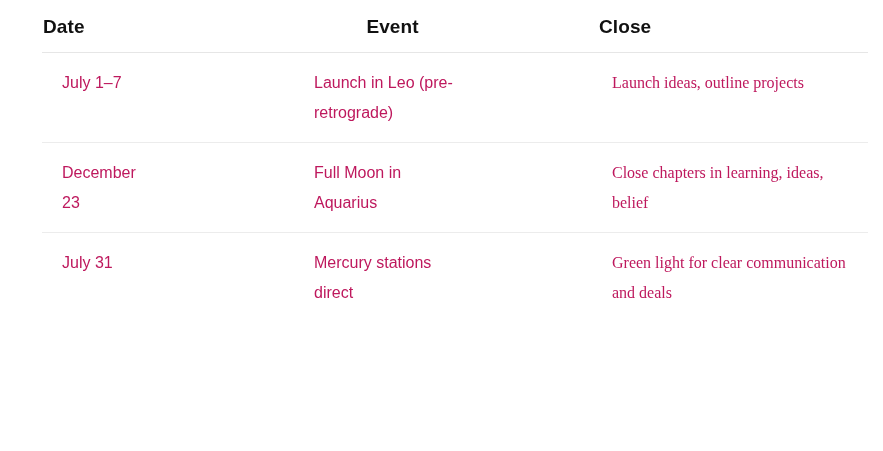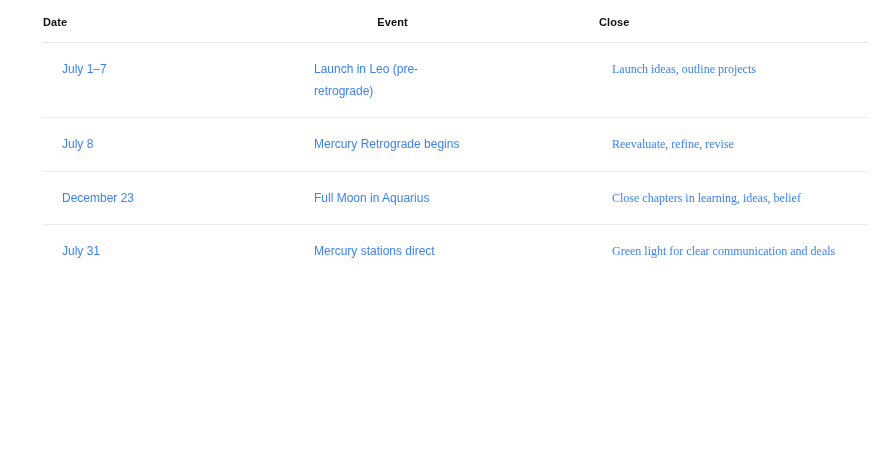--- a/index.html
+++ b/index.html
@@ -30,35 +30,35 @@
     table-layout: fixed;
   }
 
   table.schedule col.col-date  { width: 136px; }
   table.schedule col.col-event { width: 309px; }
   table.schedule col.col-theme { width: 381px; }
 
   table.schedule thead th {
     text-align: left;
     font-weight: bold;
-    font-size: 11px;
+    font-size: 19px;
     color: #111111;
     padding: 0 0 14px 0;
     border-bottom: 1px solid #e6e6e6;
     vertical-align: bottom;
     letter-spacing: 0.1px;
   }
   table.schedule thead th.cell-date  { padding-left: 1px; }
   table.schedule thead th.cell-event { padding-left: 120px; text-align: center; }
   table.schedule thead th.cell-theme { padding-left: 112px; }
 
   table.schedule tbody td {
-    font-size: 12px;
+    font-size: 16px;
     font-weight: normal;
-    color: #3b82f6;
+    color: #be185d;
     line-height: 1.85;
     padding: 15px 0 15px 0;
     border-bottom: 1px solid #ececec;
     vertical-align: top;
   }
   table.schedule tbody tr:last-child td {
     border-bottom: none;
   }
 
   table.schedule tbody td.cell-date  { padding-left: 20px;  padding-right: 24px; }
@@ -85,25 +85,20 @@
         <th class="cell-theme">Close</th>
       </tr>
     </thead>
     <tbody>
       <tr>
         <td class="cell-date">July 1–7</td>
         <td class="cell-event">Launch in Leo (pre-retrograde)</td>
         <td class="cell-theme">Launch ideas, outline projects</td>
       </tr>
       <tr>
-        <td class="cell-date">July 8</td>
-        <td class="cell-event">Mercury Retrograde begins</td>
-        <td class="cell-theme">Reevaluate, refine, revise</td>
-      </tr>
-      <tr>
         <td class="cell-date">December 23</td>
         <td class="cell-event">Full Moon in Aquarius</td>
         <td class="cell-theme">Close chapters in learning, ideas, belief</td>
       </tr>
       <tr>
         <td class="cell-date">July 31</td>
         <td class="cell-event">Mercury stations direct</td>
         <td class="cell-theme">Green light for clear communication and deals</td>
       </tr>
     </tbody>

